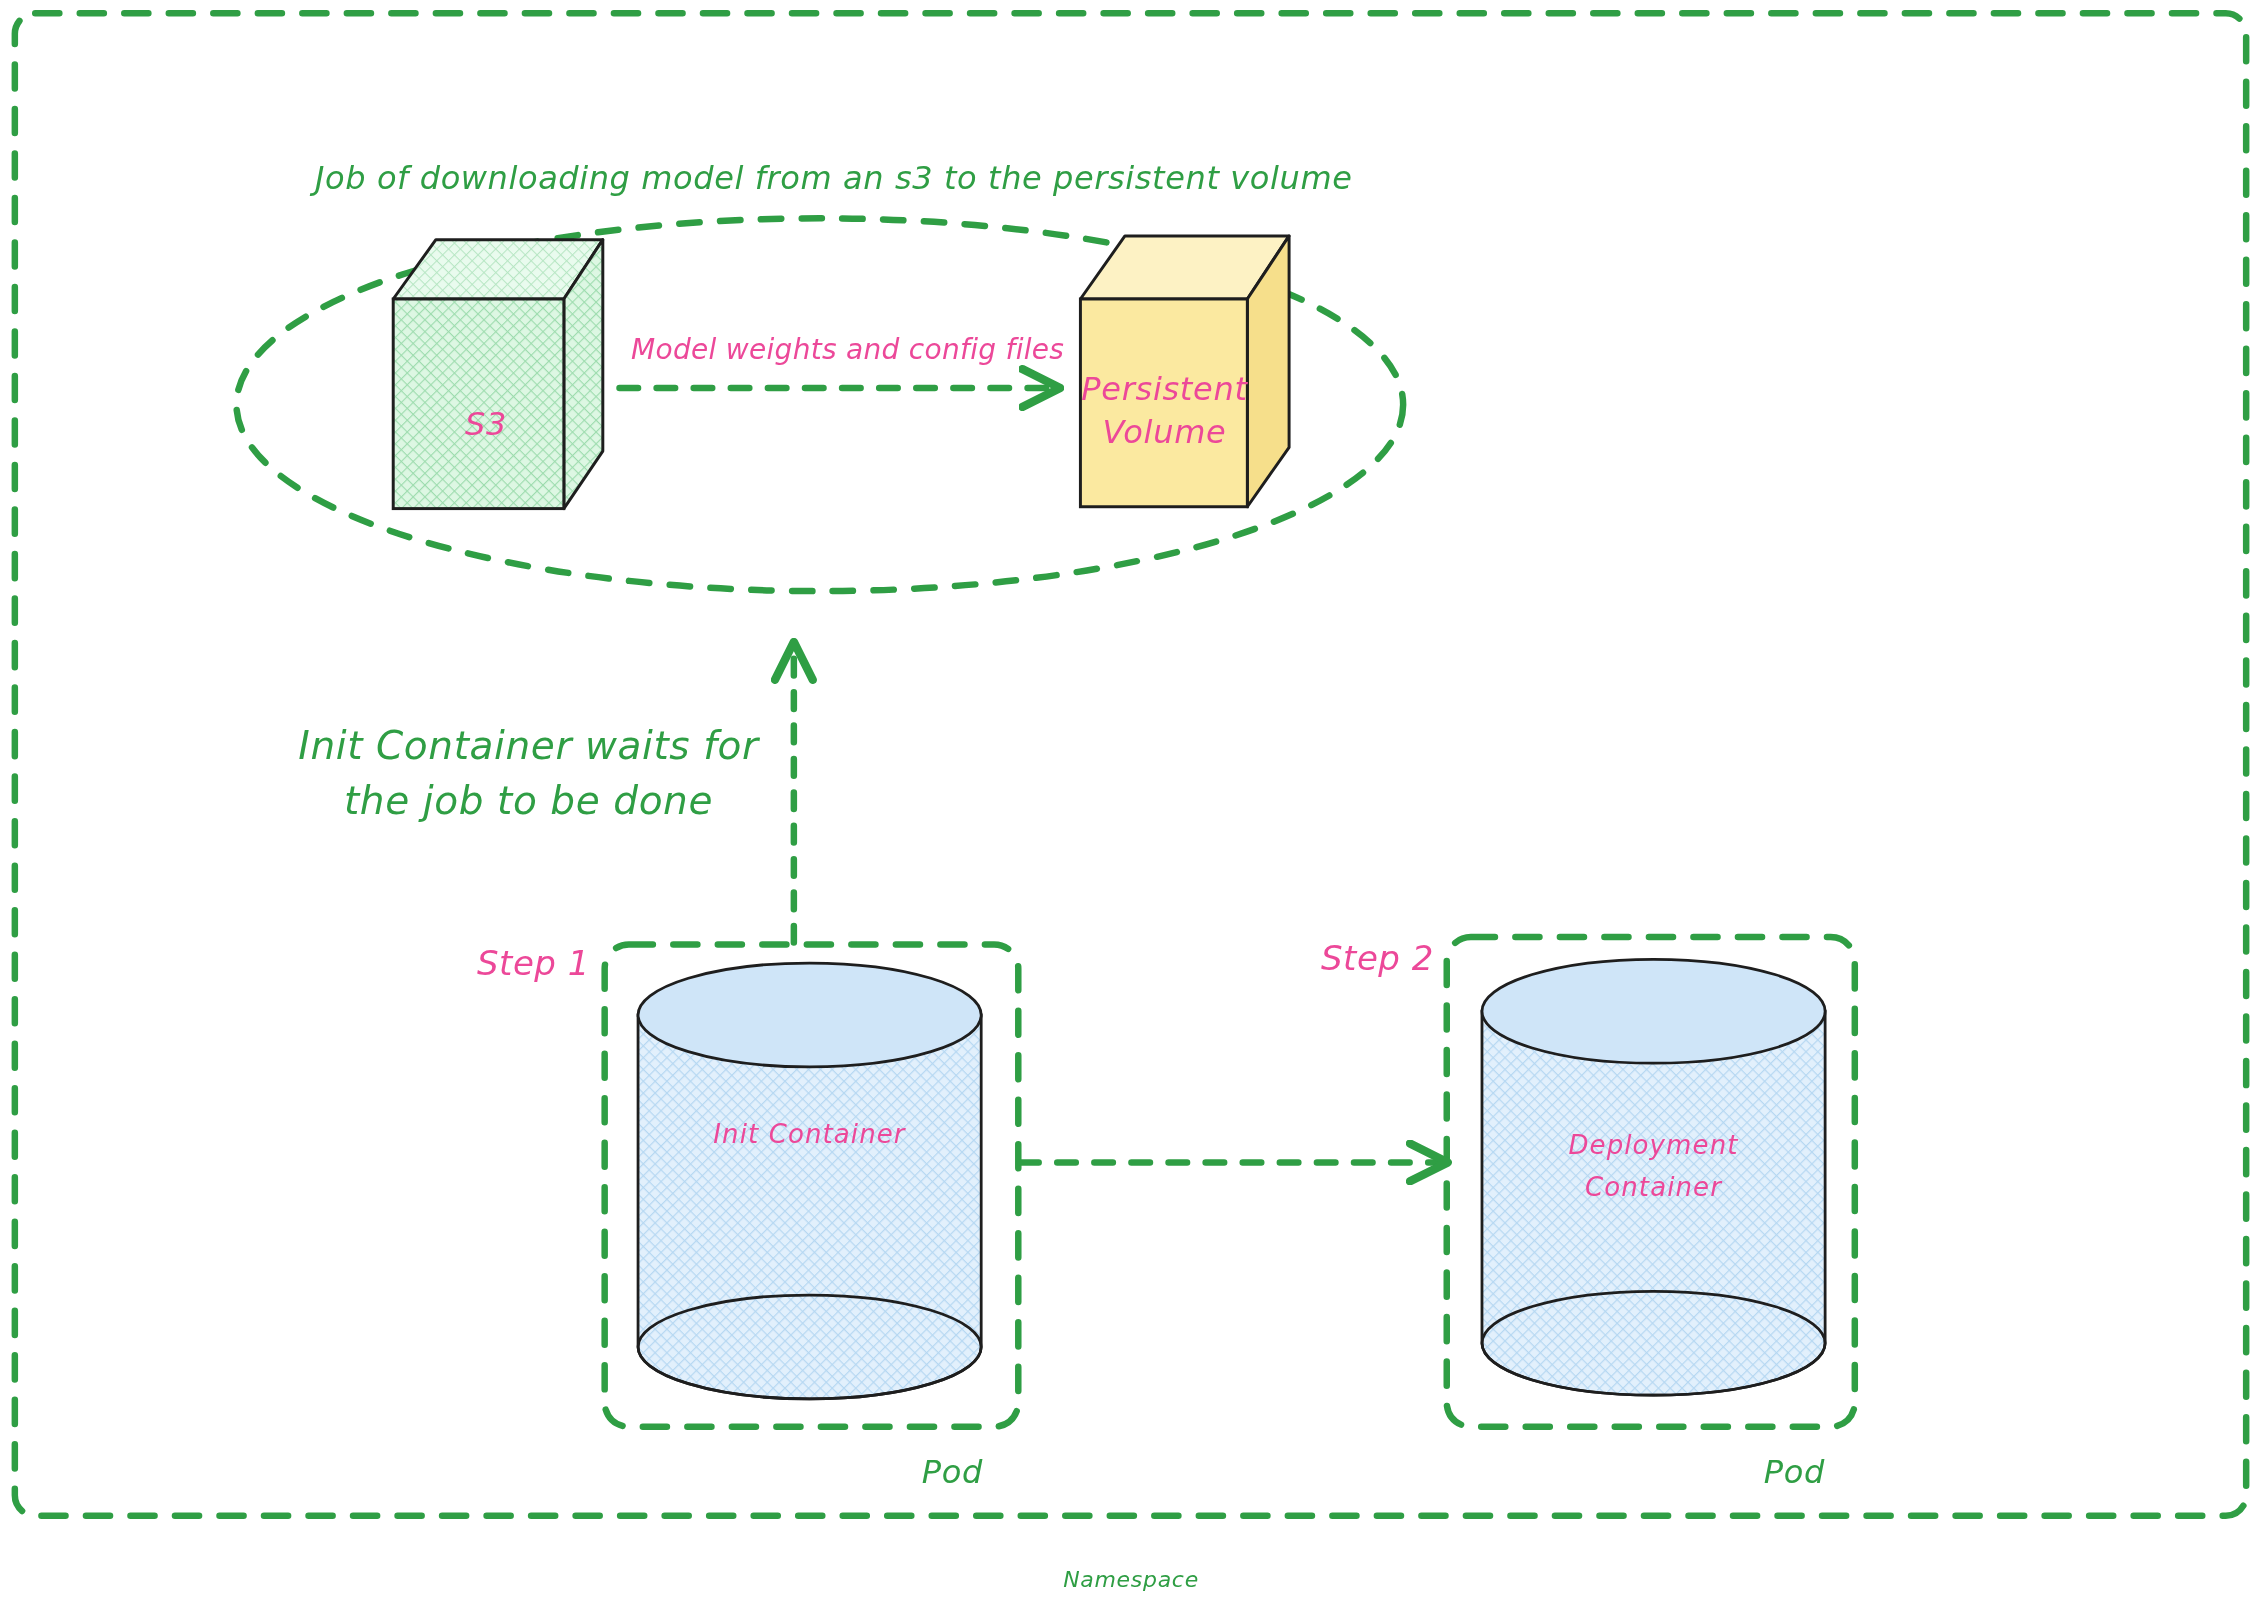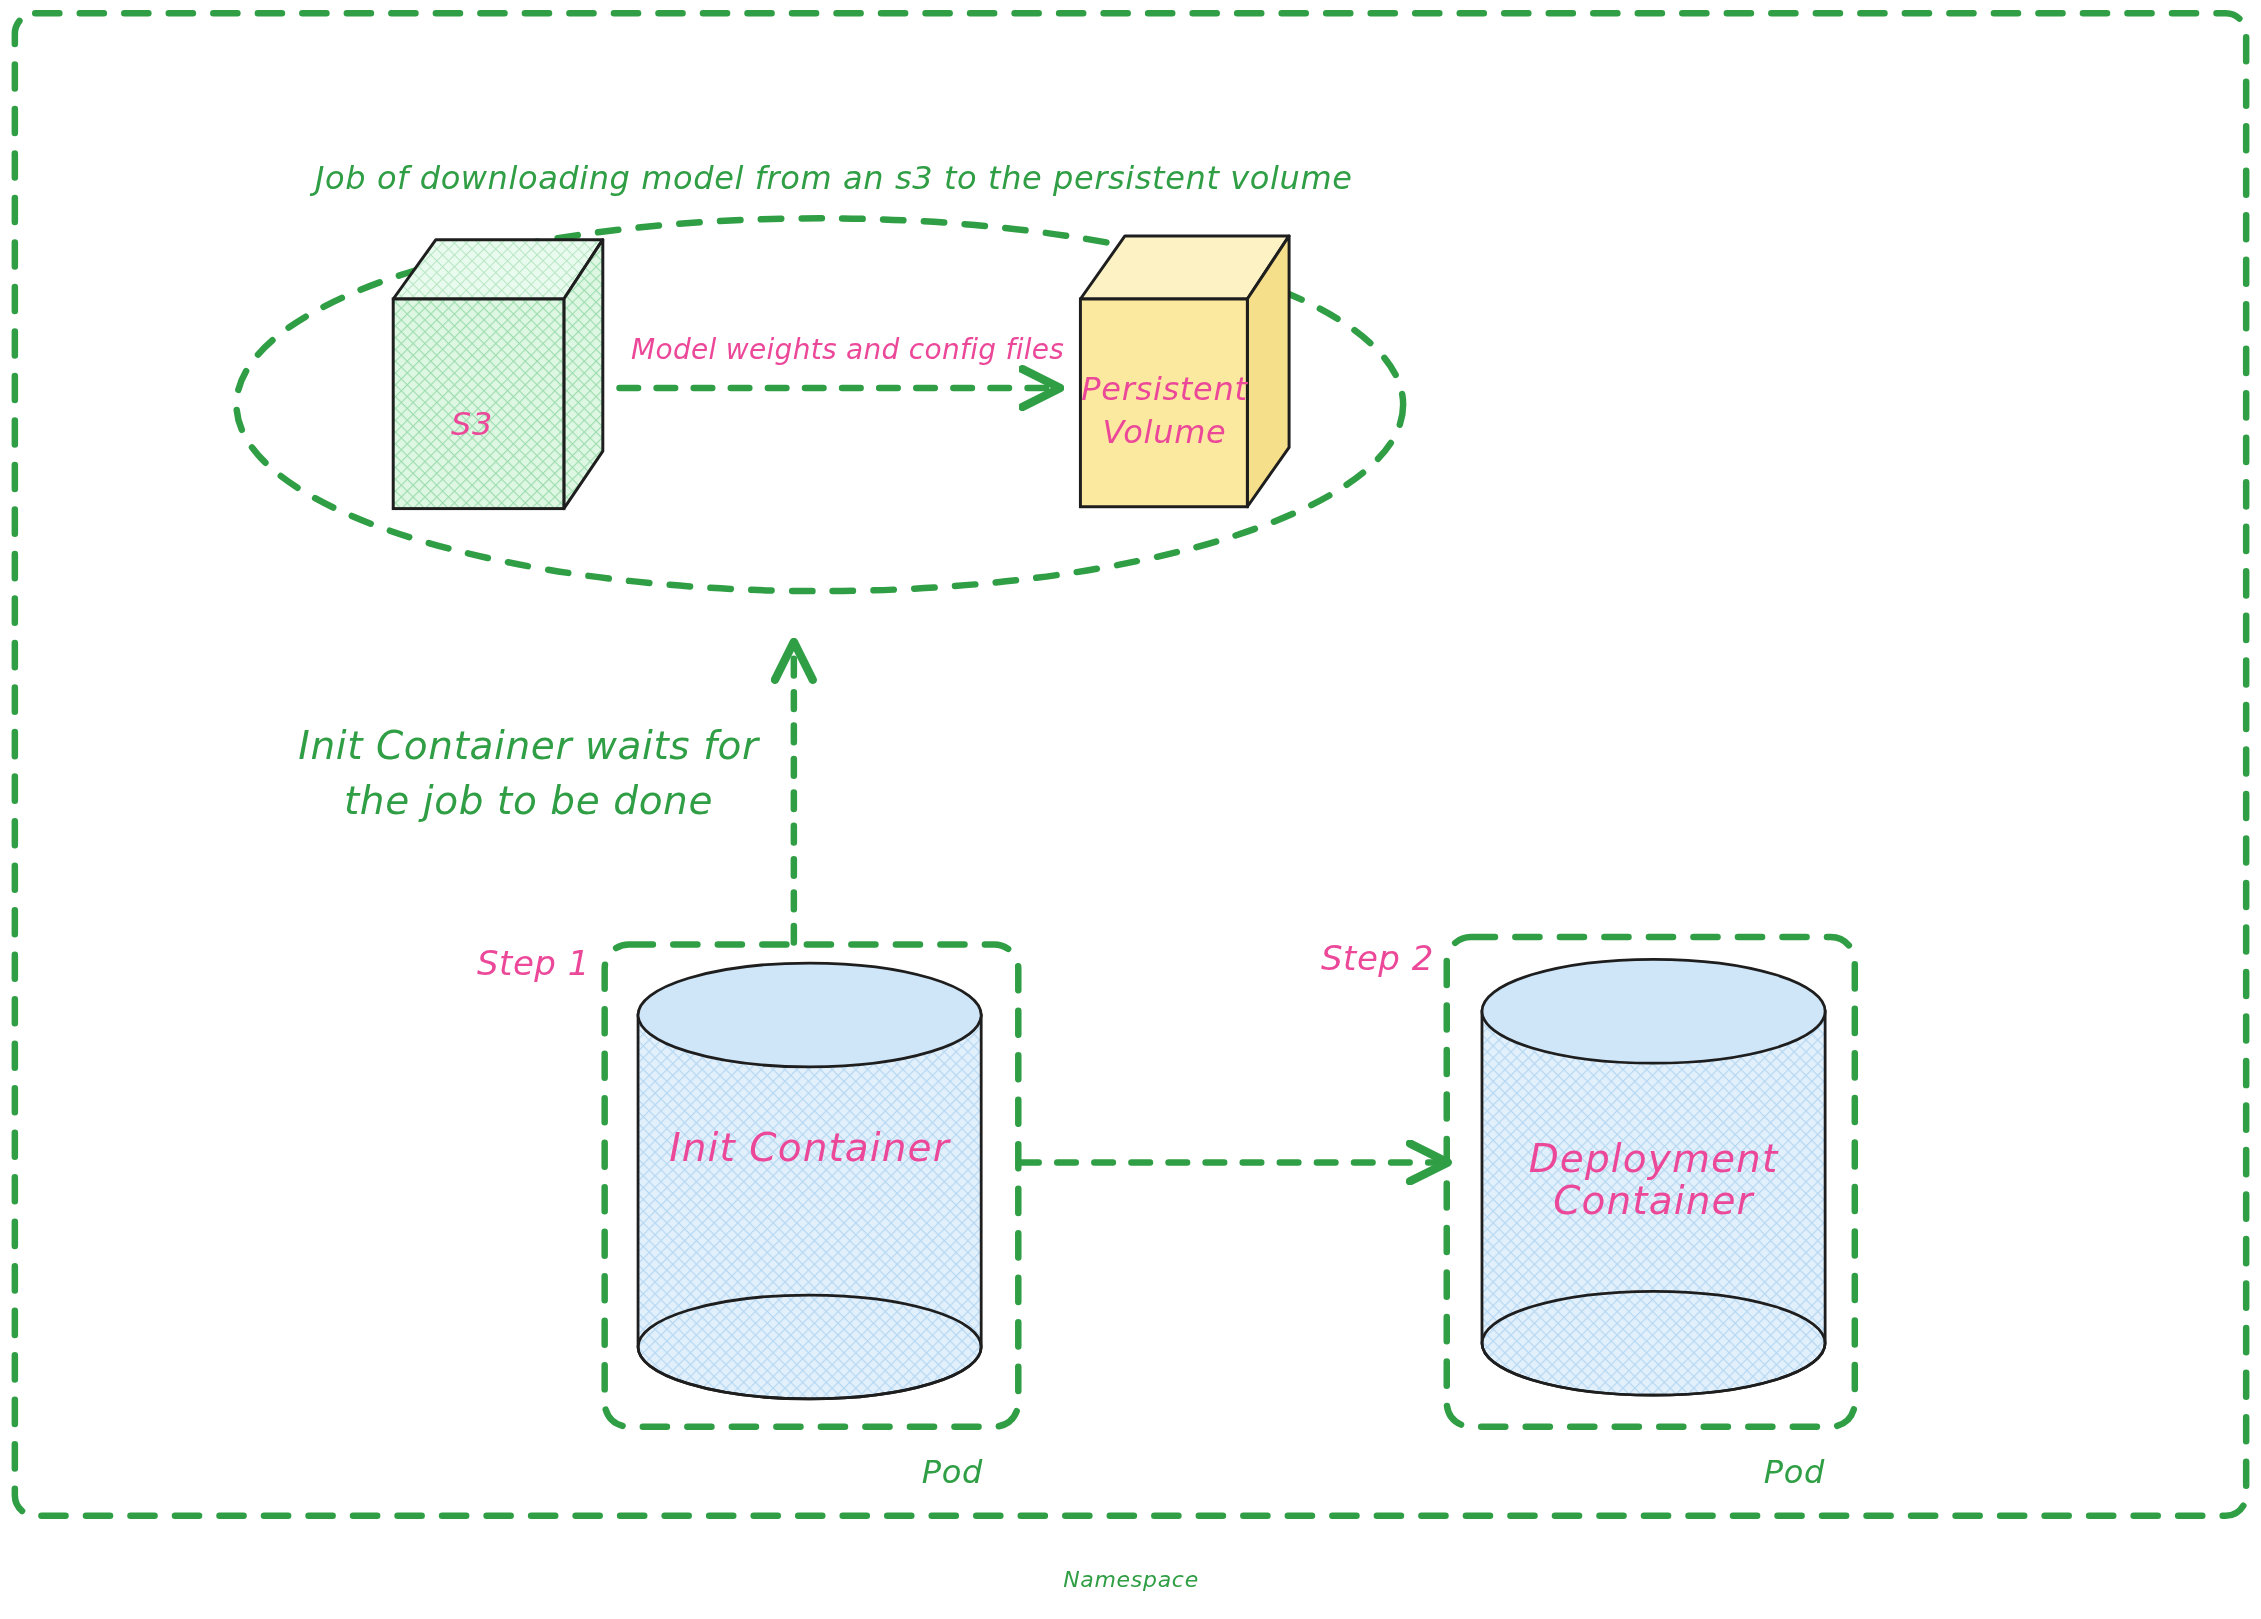--- a/index.html
+++ b/index.html
@@ -50,24 +50,23 @@
   }
   .t-edge {
     font-size: 28px;
     letter-spacing: 0.3px;
   }
   .t-step {
     font-size: 34px;
     letter-spacing: 0.5px;
   }
   .t-box {
-    font-size: 39px;
+    font-size: 26px;
     text-align: center;
     letter-spacing: 1.1px;
-    margin-top: 6px;
   }
   .t-cube {
     font-size: 32px;
     text-align: center;
     letter-spacing: 0.7px;
   }
   .t-pod {
     font-size: 32px;
     text-align: right;
     letter-spacing: 0.7px;
@@ -139,21 +138,21 @@
       <path d="M 1598 1090 L 1598 1448 A 185 56 0 0 0 1968 1448 L 1968 1090 Z" fill="url(#hatchBlue)" stroke="#1e1e1e" stroke-width="3"></path>
       <ellipse cx="1783" cy="1090" rx="185" ry="56" fill="#cfe5f8" stroke="#1e1e1e" stroke-width="3"></ellipse>
       <ellipse cx="1783" cy="1448" rx="185" ry="56" fill="none" stroke="#1e1e1e" stroke-width="3"></ellipse>
     </g>
 
     <line x1="1100" y1="1253" x2="1553" y2="1253" stroke="#2f9e44" stroke-width="7" stroke-dasharray="20 20" stroke-linecap="round" marker-end="url(#arrowGreen)"></line>
   </svg>
 
   <div class="txt green-hand t-title" style="left:315px; top:158px;">Job of downloading model from an s3 to the persistent volume</div>
 
-  <div class="txt black-hand t-cube" style="left:393px; top:404px; width:158px;">S3</div>
+  <div class="txt black-hand t-cube" style="left:407px; top:404px; width:158px;">S3</div>
 
   <div class="txt black-hand t-cube" style="left:1069px; top:369px; width:191px;">Persistent</div>
   <div class="txt black-hand t-cube" style="left:1069px; top:412px; width:191px;font-style:italic;">Volume</div>
 
   <div class="txt black-hand t-edge" style="left:631px; top:332px;">Model weights and config files</div>
 
   <div class="txt green-hand t-note" style="left:278px; top:777px; width:501px;">the job to be done</div>
   <div class="txt green-hand t-note" style="left:278px; top:722px; width:501px;">Init Container waits for</div>
 
   <div class="txt black-hand t-step" style="left:477px; top:942px;">Step 1</div>

